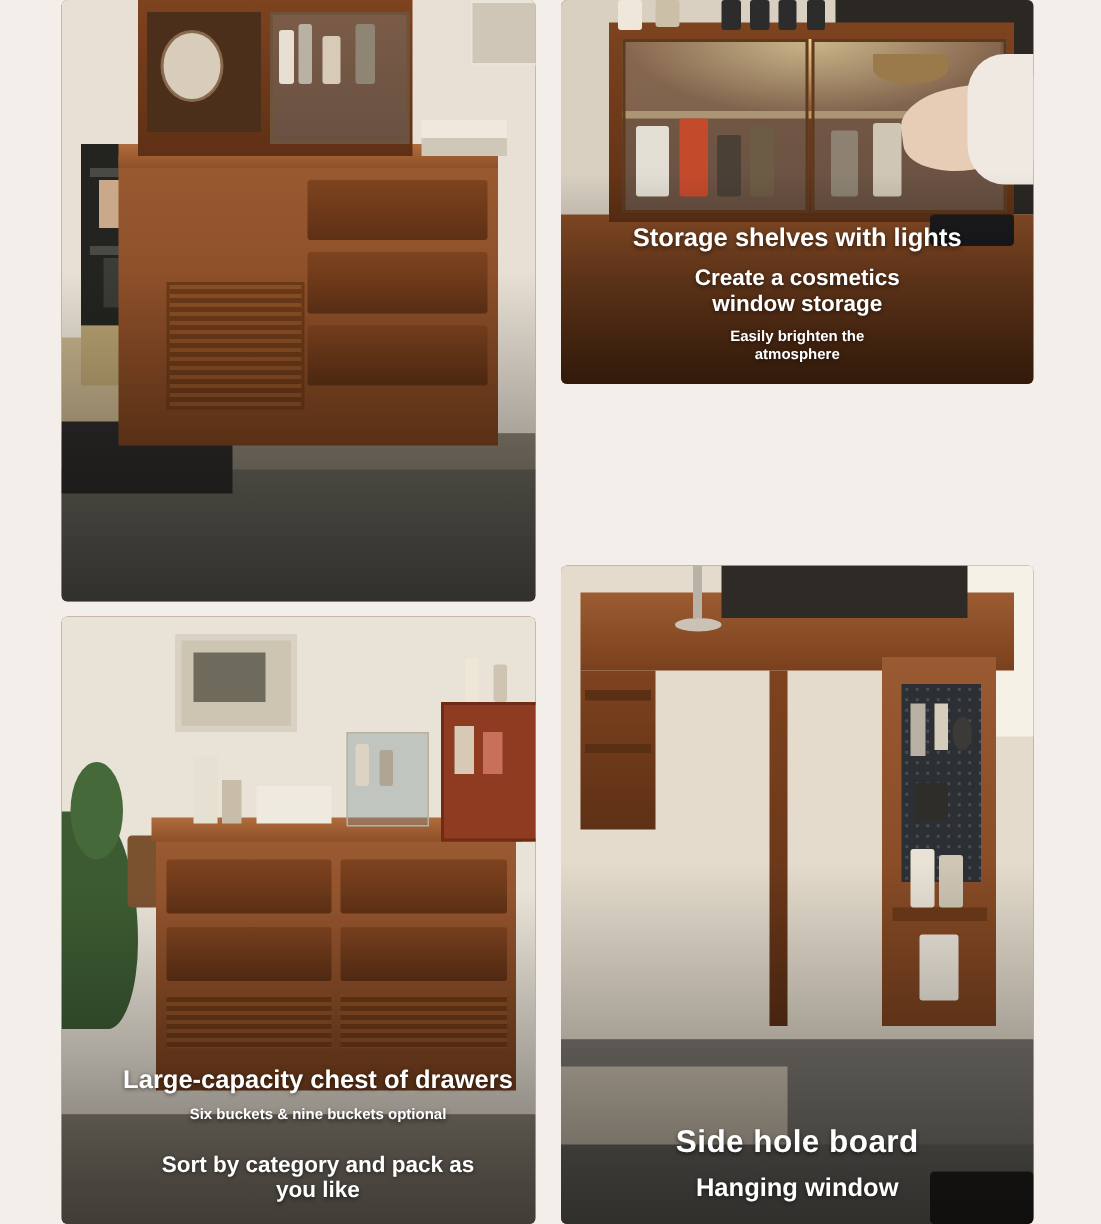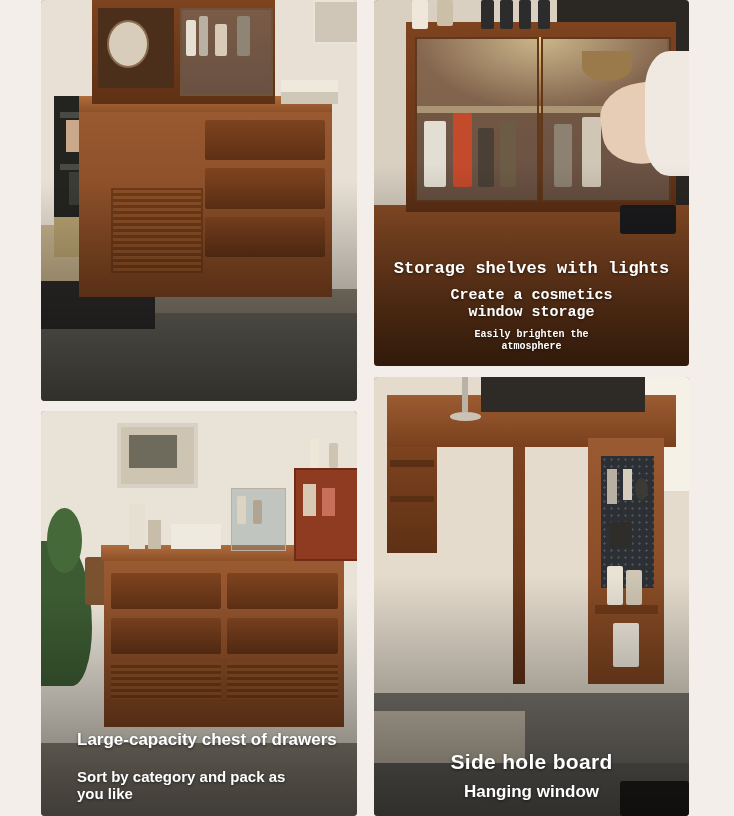--- a/index.html
+++ b/index.html
@@ -39,32 +39,32 @@
     padding: 0 10px 14px 10px;
     color: #ffffff;
     text-shadow: 0 1px 3px rgba(0,0,0,0.55);
     box-sizing: border-box;
   }
   .cap-line { margin: 0 0 8px 0; line-height: 1.15; }
   .cap-line:last-child { margin-bottom: 0; }
 
   
   .align-center { text-align: center; }
-  .align-left { text-align: left; }
+  .align-left { text-align: center; }
 
   
   .t-xl { font-size: 21px; font-weight: bold; letter-spacing: .3px; }
   .t-lg { font-size: 17px; font-weight: bold; }
   .t-md { font-size: 15px; font-weight: bold; }
   .t-sm { font-size: 10px; font-weight: bold; }
 
   
   #card1 { left: 41px;  top: 0px;   width: 316px; height: 401px; }
   
-  #card2 { left: 374px; top: 0px;   width: 315px; height: 366px; font-family: Liberation Mono, monospace; }
+  #card2 { left: 374px; top: 0px;   width: 315px; height: 256px; }
   
   #card3 { left: 41px;  top: 411px; width: 316px; height: 405px; }
   
   #card4 { left: 374px; top: 377px; width: 315px; height: 439px; }
 
   
   .scene { position: absolute; inset: 0; }
 
   
   .wall   { position:absolute; left:0; right:0; top:0; background:#e6ded2; }
@@ -226,20 +226,21 @@
         <div style="position:absolute; left:80%; top:14%; width:20%; height:22%; background:#8e3b22; border:2px solid #6f2b16;"></div>
         <div style="position:absolute; left:83%; top:18%; width:4%; height:8%; background:#d8c9b5;"></div>
         <div style="position:absolute; left:89%; top:19%; width:4%; height:7%; background:#c8705a;"></div>
         <div class="bottle" style="left:85%; top:7%; width:3%; height:7%; background:#eee7d8;"></div>
         <div class="bottle" style="left:91%; top:8%; width:3%; height:6%; background:#cfc4b2;"></div>
       </div>
       <div class="shadeoverlay"></div>
     </div>
     <div class="caption align-left" style="padding-left:36px;">
       <p class="cap-line t-lg">Large-capacity chest of drawers</p>
+      <p class="cap-line t-sm">Six buckets &amp; nine buckets optional</p>
       <p class="cap-line t-md" style="white-space:pre-line;margin-top:18px;">Sort by category and pack as
 you like</p>
     </div>
   </div>
 
   <div class="card" id="card4">
     <div class="photo">
       <div class="scene">
         <div class="wall" style="height:72%; background:#e4dbcc;"></div>
         <div class="floor" style="height:28%; background:#7e7a73;"></div>

